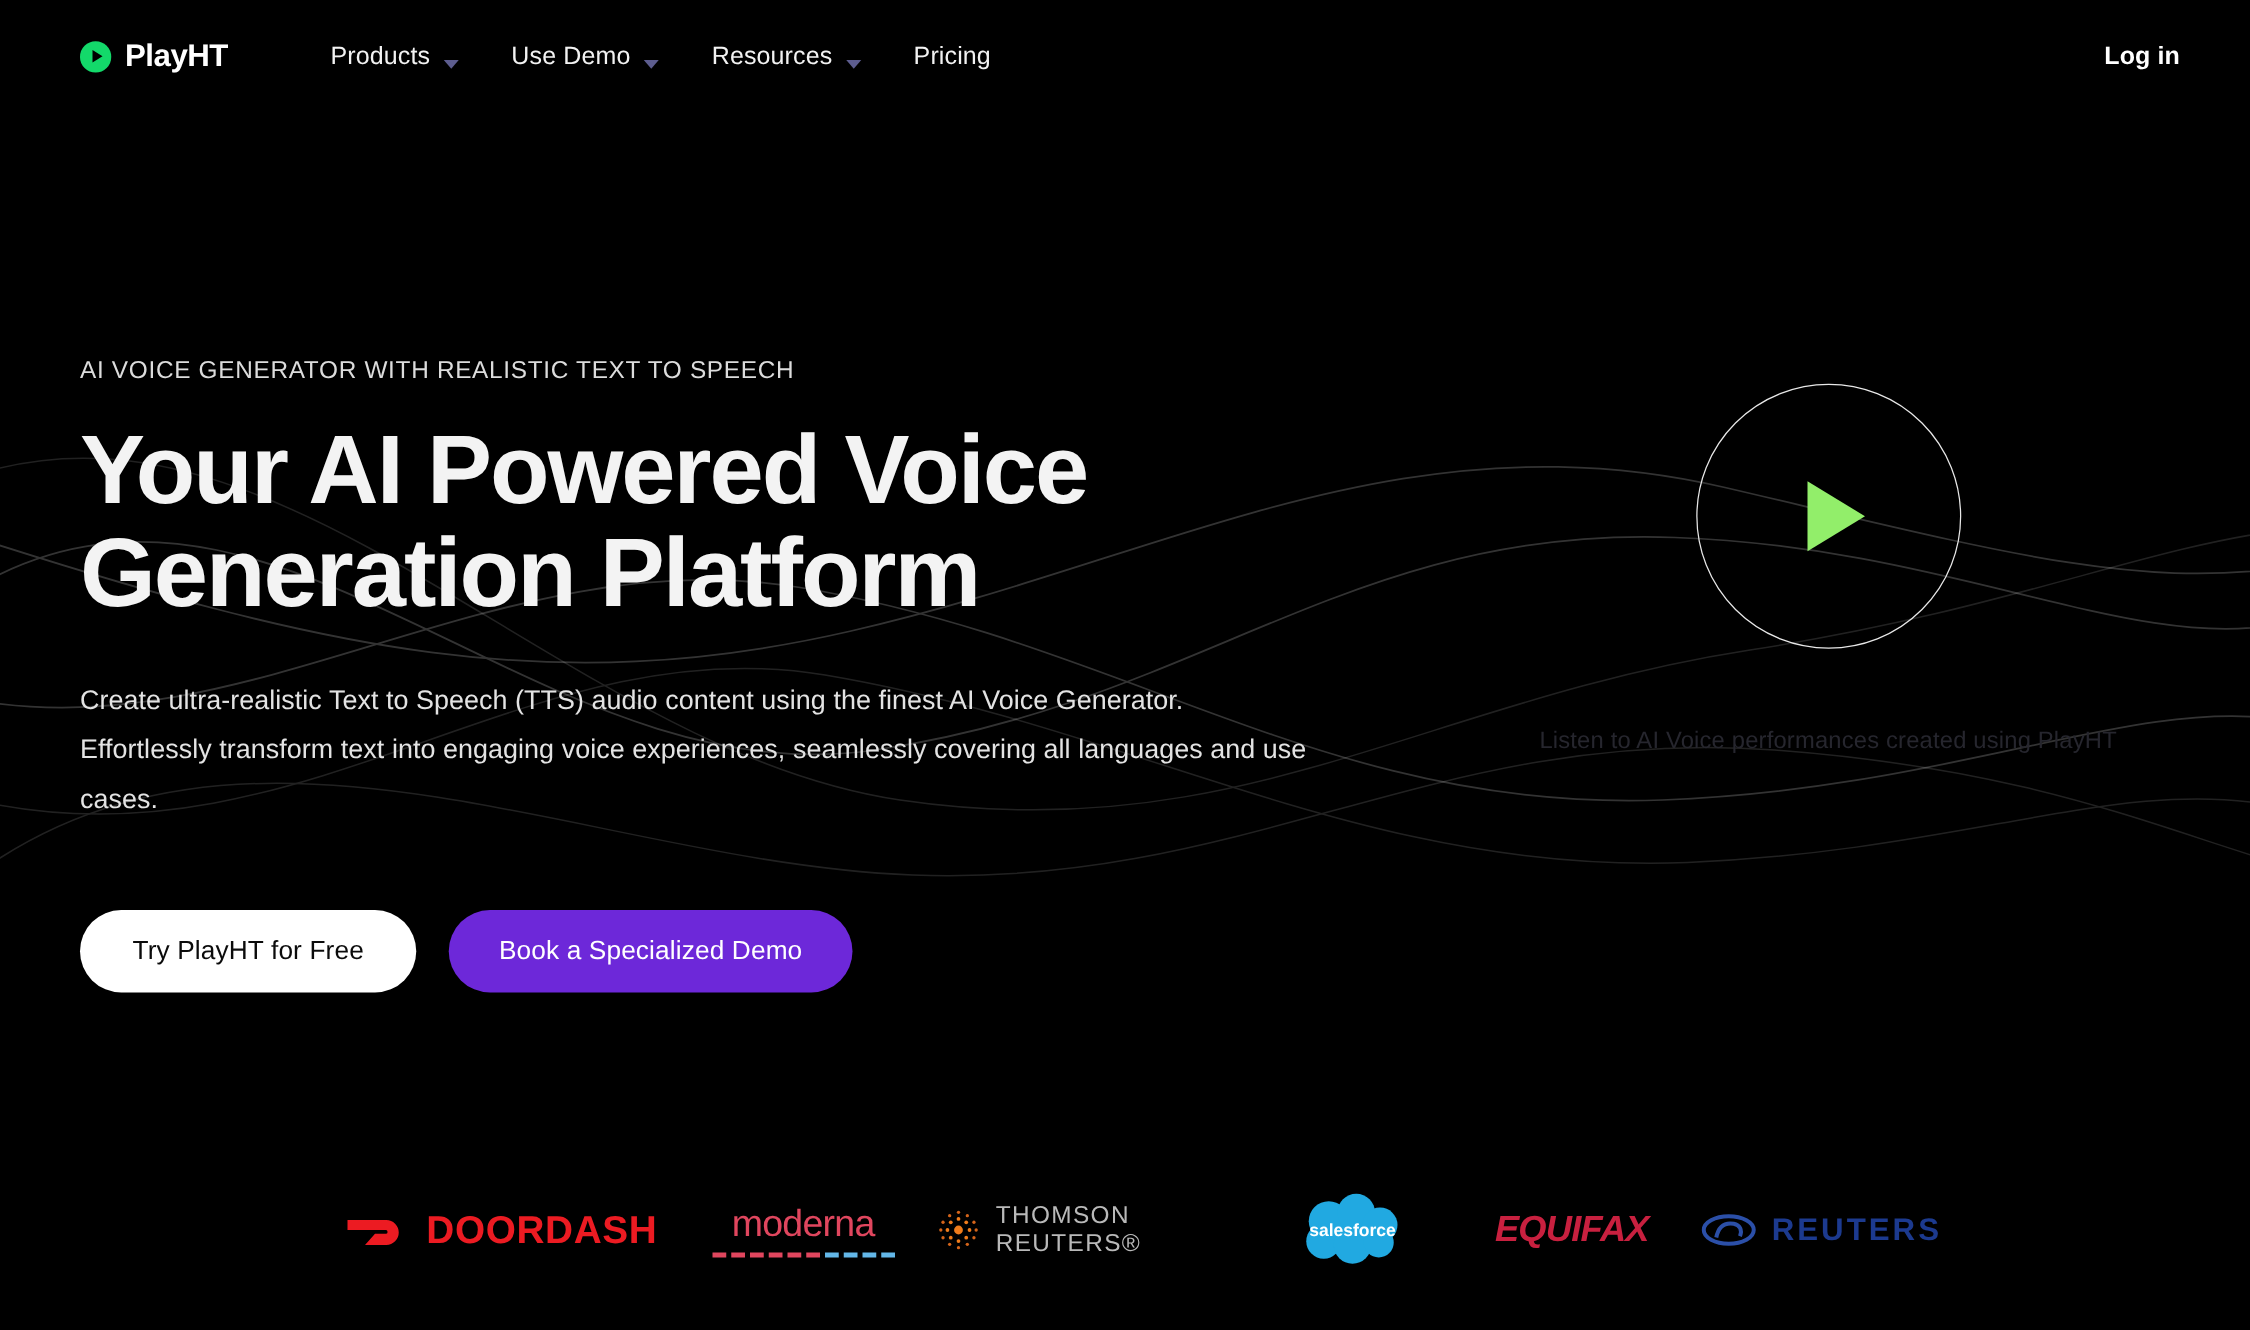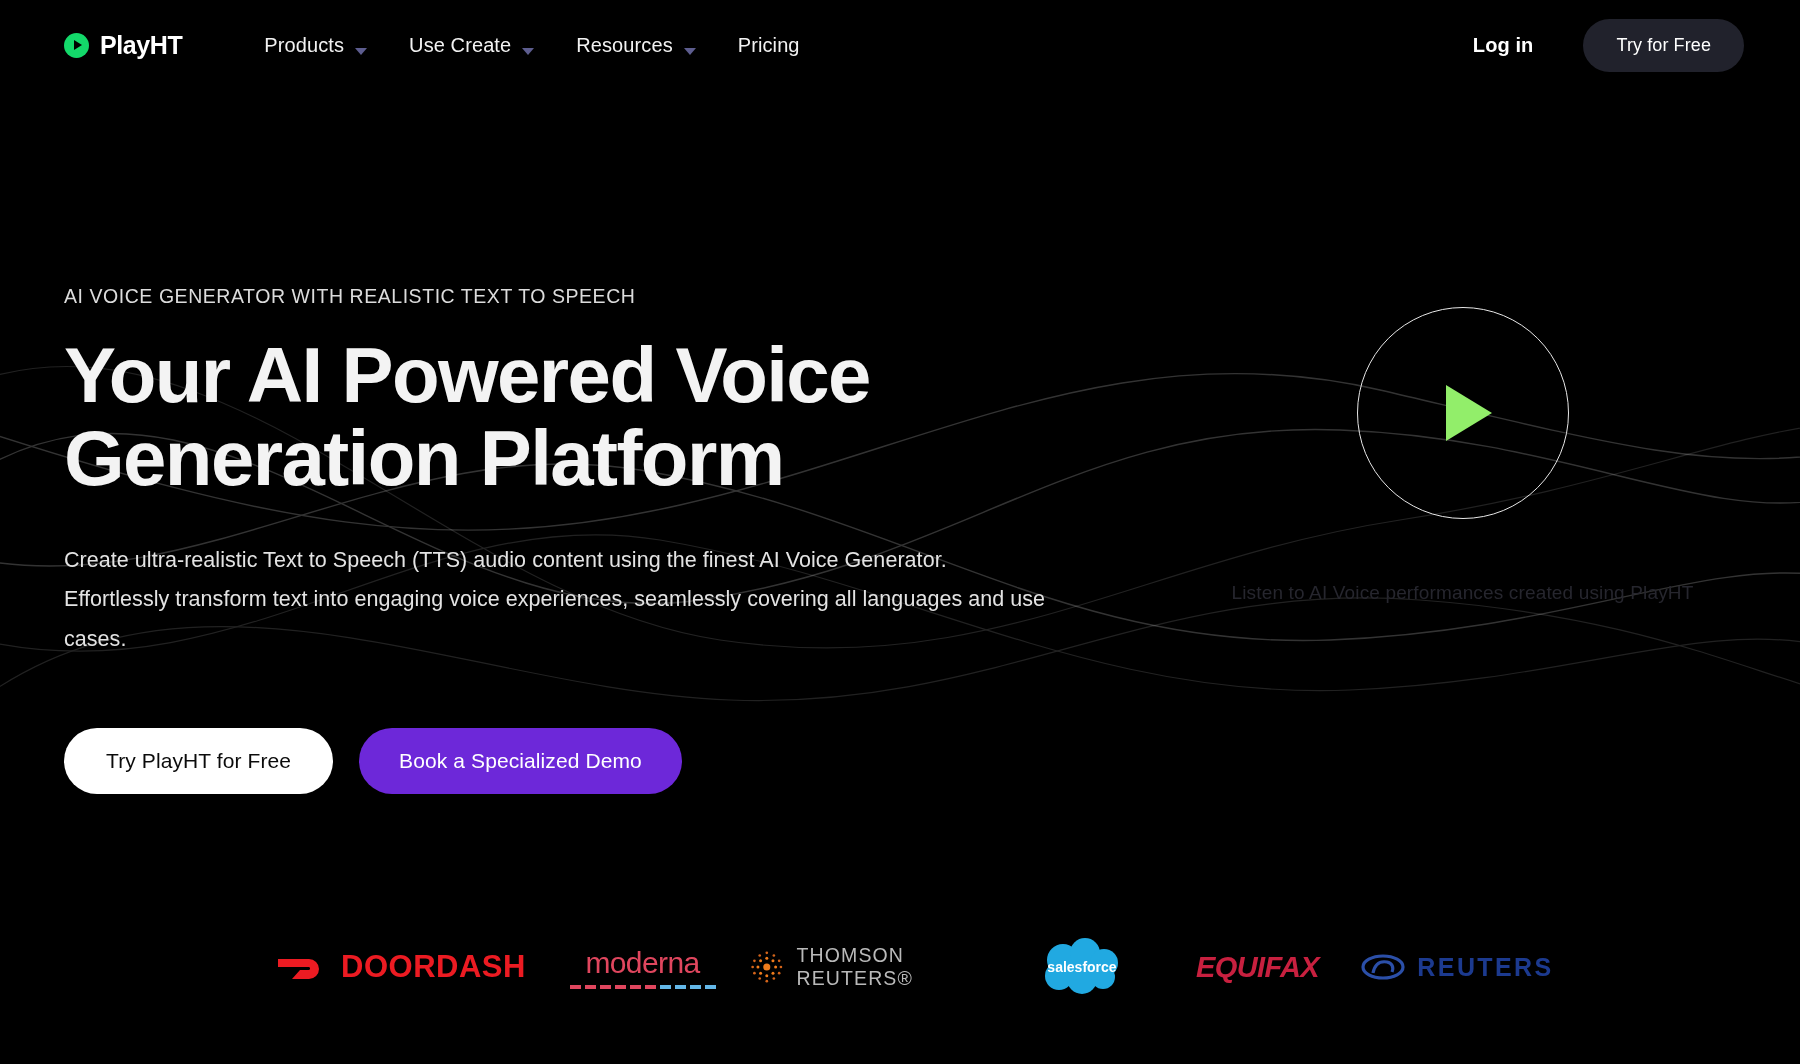--- a/index.html
+++ b/index.html
@@ -103,21 +103,21 @@
     border-bottom:28px solid transparent;
     margin-left:12px;
   }
   .video-caption{
     margin-top:63px; font-size:19px; color:#26262e;
     letter-spacing:.15px; white-space:nowrap;
   }
 
   
   .logos{
-    position:absolute; left:0; right:0; bottom:66px; z-index:4;
+    position:absolute; left:0; right:0; bottom:49px; z-index:4;
     display:flex; align-items:center; justify-content:center; gap:0;padding-left:32px;
   }
   .logo-item{ display:flex; align-items:center; justify-content:center; }
 
   .l-doordash{ width:268px; gap:13px; }
   .dd-text{ font-size:31px; font-weight:700; color:#ec1b22; letter-spacing:.5px; }
   .l-moderna{ width:215px; flex-direction:column; gap:5px; }
   .mod-text{ font-size:30px; color:#e0465e; letter-spacing:-.6px; font-weight:400; }
   .mod-dashes{ display:flex; gap:4px; }
   .mod-dashes i{ display:block; width:11px; height:4px; background:#e0465e; }
@@ -156,35 +156,34 @@
     </span>
     <span class="brand-name">PlayHT</span>
   </div>
 
   <nav class="nav-links">
     <span class="nav-link">
       <span>Products</span>
       <i class="caret"></i>
     </span>
     <span class="nav-link">
-      <span>Use Create</span>
+      <span>Use Demo</span>
       <i class="caret"></i>
     </span>
     <span class="nav-link">
       <span>Resources</span>
       <i class="caret"></i>
     </span>
     <span class="nav-link">
       <span>Pricing</span>
     </span>
   </nav>
 
   <div class="nav-right">
     <span class="login">Log in</span>
-    <button class="try-pill">Try for Free</button>
   </div>
 </header>
 
 <main class="hero">
   <div class="hero-left">
     <div class="eyebrow">AI VOICE GENERATOR WITH REALISTIC TEXT TO SPEECH</div>
     <h1 class="headline">
       <span>Your AI Powered Voice</span><br>
       <span>Generation Platform</span>
     </h1>

